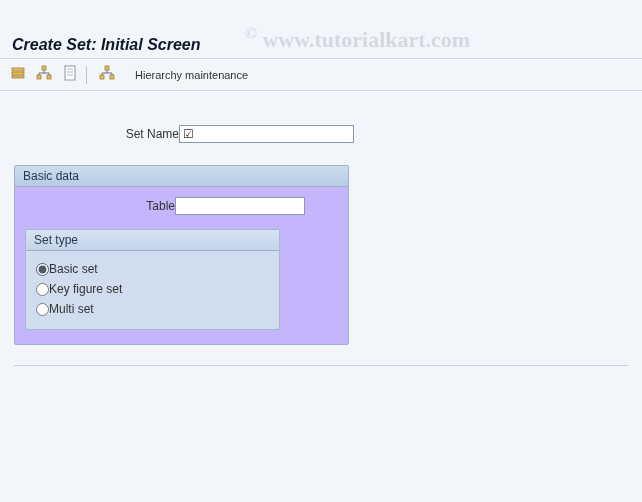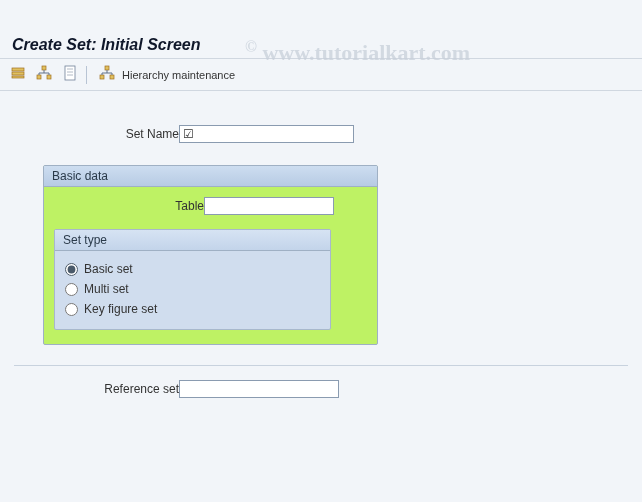--- a/index.html
+++ b/index.html
@@ -44,21 +44,21 @@
       cursor: pointer;
     }
     .toolbar-sep {
       width: 1px;
       height: 18px;
       background: #b8c4d4;
     }
     .toolbar-hier {
       display: inline-flex;
       align-items: center;
-      gap: 7px;
+      gap: 20px;
       padding: 2px 6px;
       cursor: pointer;
     }
     .toolbar-hier-label { font-size: 11px; color: #333; }
     .content {
       padding: 14px 14px 14px 14px;
     }
     .spacer { height: 20px; }
     .field-row {
       display: flex;
@@ -87,68 +87,67 @@
     .checkish {
       position: absolute;
       left: 4px;
       top: 2px;
       font-size: 12px;
       pointer-events: none;
       color: #333;
     }
     .group-box {
       border: 1px solid #9fb0c4;
-      background: #bef264;
+      background: #c4b5fd;
       border-radius: 2px;
       width: 335px;
       margin-bottom: 20px;
-      margin-left: 29px;
     }
     .group-title {
       background: linear-gradient(#cdddf0, #b7cbe4);
       border-bottom: 1px solid #9fb0c4;
       padding: 3px 8px;
       font-size: 12px;
       color: #2a3a4a;
     }
     .group-body {
       padding: 10px 18px 14px 10px;
     }
     .table-input { width: 130px; }
     .inner-group {
       border: 1px solid #a8b8cc;
       background: #d0ddee;
       border-radius: 2px;
-      width: 277px;
+      width: 255px;
       margin-top: 14px;
     }
     .inner-body {
       padding: 8px 10px 10px 10px;
     }
     .radio-row {
       display: flex;
       align-items: center;
-      gap: 6px;
+      gap: 0;
       padding: 3px 0;
       font-size: 12px;
     }
     .radio-row input[type="radio"] {
       width: 13px;
       height: 13px;
       accent-color: #4a5a6a;
     }
     .ref-input { width: 160px; }
     .hr-line {
       border: none;
       border-top: 1px solid #c8d2de;
       margin: 10px 0 14px 0;
     }
     .watermark {
       position: absolute;
-      top: 38px;
+      top: 25px;
       left: 245px;
       font-size: 22px;
       font-weight: 600;
       color: #c8d0da;
       opacity: 0.75;
       pointer-events: none;
       white-space: nowrap;
       font-family: Georgia, serif;
     }
     .watermark .circ {
@@ -235,32 +234,28 @@
 
       <div class="inner-group">
         <div class="group-title" style="background:linear-gradient(#d6e3f3,#c3d4ea)">Set type</div>
         <div class="inner-body">
           <label class="radio-row">
             <input type="radio" name="settype" checked="" style="">
             <span>Basic set</span>
           </label>
           <label class="radio-row">
             <input type="radio" name="settype" style="">
-            <span>Multi set</span>
+            <span>Key figure set</span>
           </label>
           <label class="radio-row">
             <input type="radio" name="settype" style="">
-            <span>Key figure set</span>
+            <span>Multi set</span>
           </label>
         </div>
       </div>
 
     </div>
   </div>
 
   <hr class="hr-line">
 
-  <div class="field-row">
-    <div class="field-label">Reference set</div>
-    <input type="text" class="text-input ref-input" value="" style="">
-  </div>
 
 </div>
 
 </body></html>

